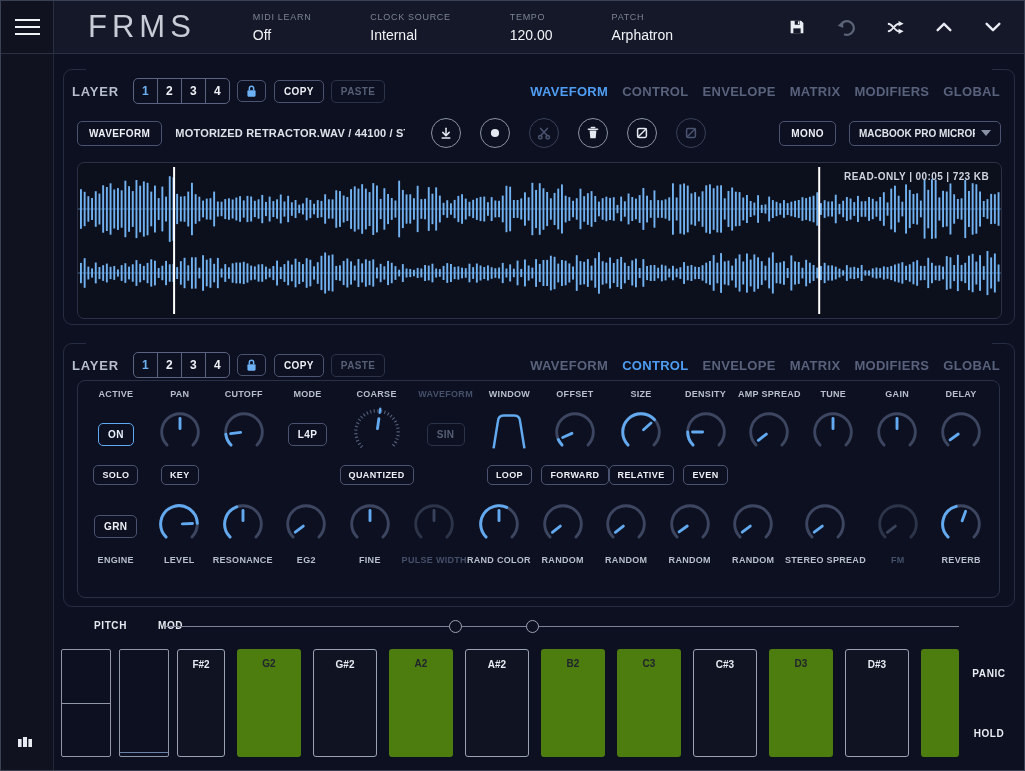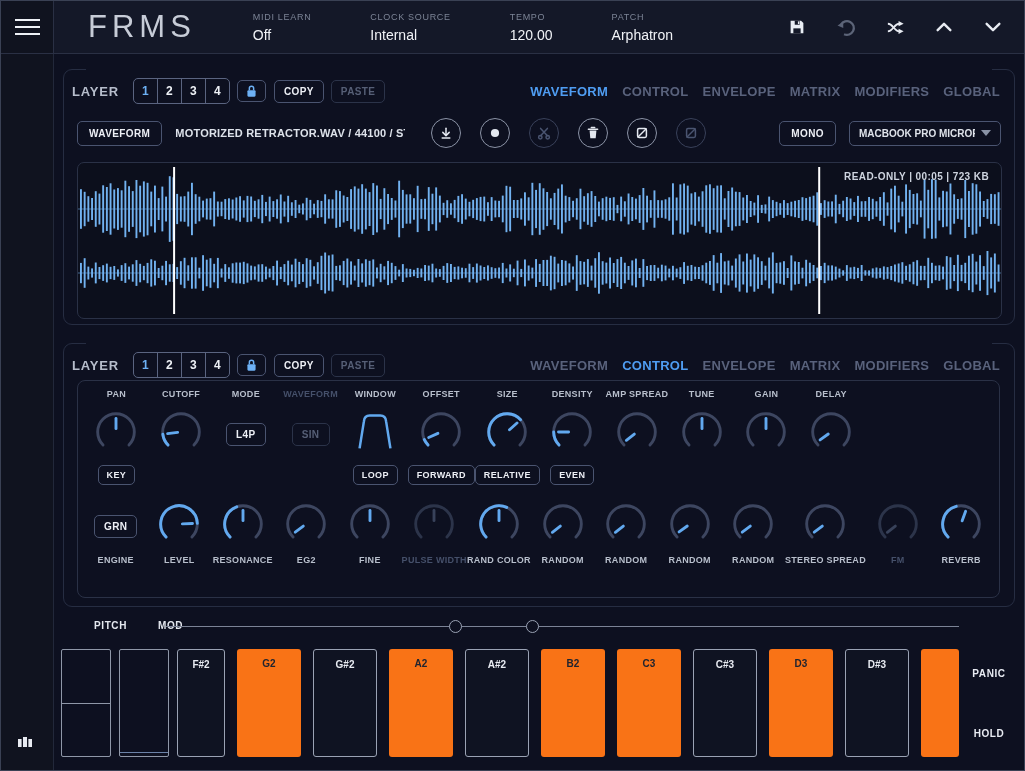--- a/index.html
+++ b/index.html
@@ -85,21 +85,21 @@
   .kbd-row{position:absolute;left:60px;top:648px;width:898px;height:110px;overflow:hidden;}
   .wheel{position:absolute;top:0;width:50px;height:108px;border:1px solid #8f97a8;border-radius:2px;box-sizing:border-box;cursor:pointer;}
   #pitch-wheel{left:0;}
   #mod-wheel{left:58px;}
   .wheel .wline{position:absolute;left:0;right:0;height:1px;background:#8f97a8;}
   #pitch-wheel .wline{top:53px;}
   #mod-wheel .wline{bottom:3px;background:#6b82a8;}
   .key{position:absolute;top:0;height:108px;border-radius:3px;box-sizing:border-box;cursor:pointer;
     display:flex;justify-content:center;}
   .key .key-label{font-size:10px;font-weight:bold;margin-top:9px;}
-  .key.white{background:#f97316;}
+  .key.white{background:#4d7c0f;}
   .key.white .key-label{color:#20242f;}
   .key.dark{background:#0f1322;border:1px solid #9aa2b4;}
   .key.dark .key-label{color:#e8ebf2;}
   .side-btn{position:absolute;left:962px;width:52px;text-align:center;font-size:10px;font-weight:bold;
     color:#e8ebf2;letter-spacing:.6px;cursor:pointer;}
   #panic-btn{top:667px;}
   #hold-btn{top:727px;}
 </style>
 </head>
 <body>
@@ -786,20 +786,29 @@
           <div class="tab active">CONTROL</div>
           <div class="tab">ENVELOPE</div>
           <div class="tab">MATRIX</div>
           <div class="tab">MODIFIERS</div>
           <div class="tab">GLOBAL</div>
         </div>
       </div>
     <div class="ctl-box">
       <div class="ctl-grid" id="ctl-top">
           <div class="ctl-col">
+    <div class="ctl-label">ACTIVE</div>
+    <div class="ctl-control">
+              <div class="chip accent">ON</div>
+            </div>
+    <div class="ctl-toggle">
+              <div class="chip">SOLO</div>
+            </div>
+          </div>
+          <div class="ctl-col">
     <div class="ctl-label">PAN</div>
     <div class="ctl-control">
               <div><svg width="54" height="54" viewBox="0 0 56 56">
                   <path d="M 14.56 41.44 A 19 19 0 1 1 41.44 41.44" stroke="#3d4660" stroke-width="3" fill="none" stroke-linecap="round"></path>
                   <line x1="28.00" y1="24.50" x2="28.00" y2="14.00" stroke="#62a9ef" stroke-width="3" stroke-linecap="round"></line>
                 </svg></div>
             </div>
     <div class="ctl-toggle">
               <div class="chip">KEY</div>
             </div>
@@ -814,20 +823,33 @@
                 </svg></div>
             </div>
     <div class="ctl-toggle"></div>
           </div>
           <div class="ctl-col">
     <div class="ctl-label">MODE</div>
     <div class="ctl-control">
               <div class="chip">L4P</div>
             </div>
     <div class="ctl-toggle"></div>
+          </div>
+          <div class="ctl-col">
+    <div class="ctl-label">COARSE</div>
+    <div class="ctl-control">
+              <div><svg width="54" height="54" viewBox="0 0 56 56">
+                  <path d="M 12.44 43.56 A 22 22 0 1 1 43.56 43.56" stroke="#515c78" stroke-width="3.4" fill="none" stroke-dasharray="1.2 2.5"></path>
+                  <line x1="30.78346201920131" y1="8.194638625168594" x2="31.409740973521604" y2="3.7384323158315276" stroke="#62a9ef" stroke-width="2.4" stroke-linecap="round"></line>
+                  <line x1="28.49" y1="24.53" x2="29.95" y2="14.14" stroke="#62a9ef" stroke-width="3" stroke-linecap="round"></line>
+                </svg></div>
+            </div>
+    <div class="ctl-toggle">
+              <div class="chip">QUANTIZED</div>
+            </div>
           </div>
           <div class="ctl-col">
     <div class="ctl-label dim">WAVEFORM</div>
     <div class="ctl-control">
               <div class="chip dim">SIN</div>
             </div>
     <div class="ctl-toggle"></div>
           </div>
           <div class="ctl-col">
     <div class="ctl-label">WINDOW</div>

